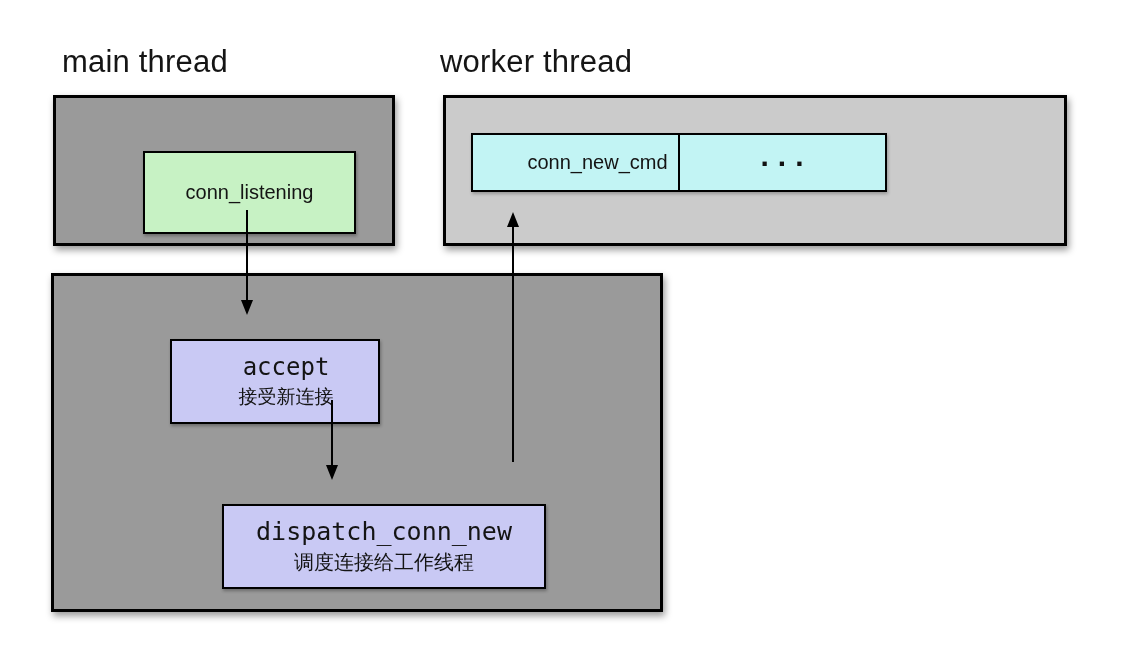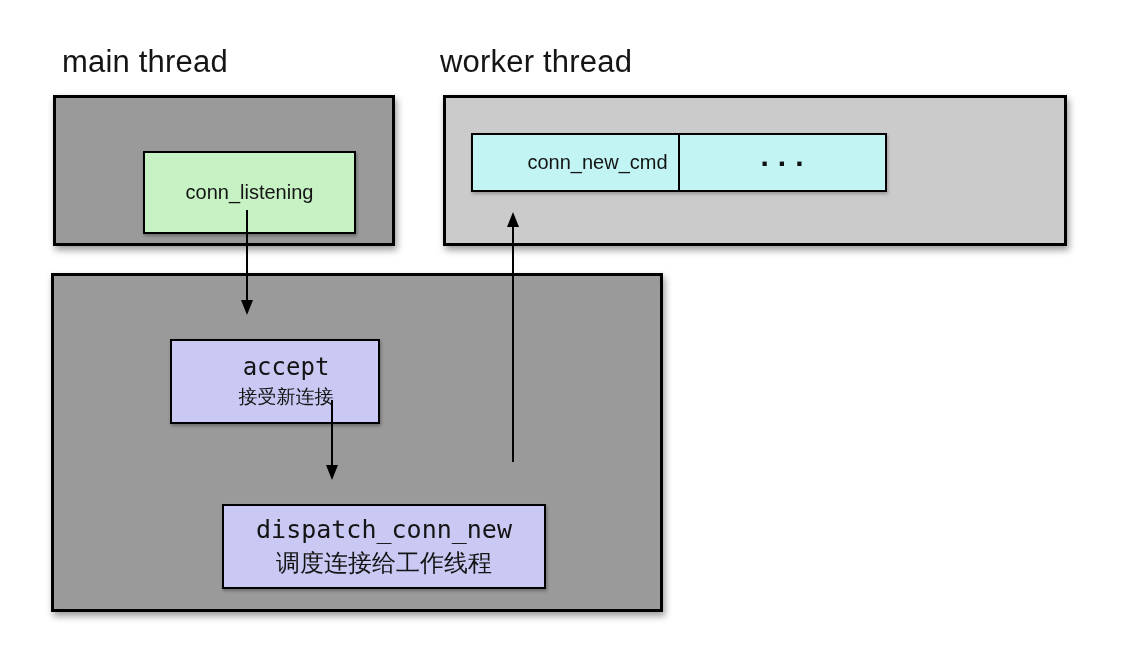--- a/index.html
+++ b/index.html
@@ -74,21 +74,21 @@
     </div>
   </div>
 
   <div class="node" style="left:170px; top:315px; width:210px; height:85px; background:#c9c9f4;padding-left:22px;">
     <div class="fn-mono">accept</div>
     <div class="desc">接受新连接</div>
   </div>
 
   <div class="node" style="left:222px; top:480px; width:324px; height:85px; background:#c9c9f4;">
     <div class="fn-mono" style="font-size:25px;">dispatch_conn_new</div>
-    <div class="desc" style="font-size:24px;">调度连接给工作线程</div>
+    <div class="desc" style="font-size:20px;">调度连接给工作线程</div>
   </div>
 
   <div class="vline" style="left:246px; top:210px; height:92px;"></div>
   <div class="arrow-down" style="left:241px; top:300px;"></div>
 
   <div class="vline" style="left:331px; top:400px; height:66px;"></div>
   <div class="arrow-down" style="left:326px; top:465px;"></div>
 
   <div class="arrow-up" style="left:507px; top:212px;"></div>
   <div class="vline" style="left:512px; top:227px; height:235px;"></div>

